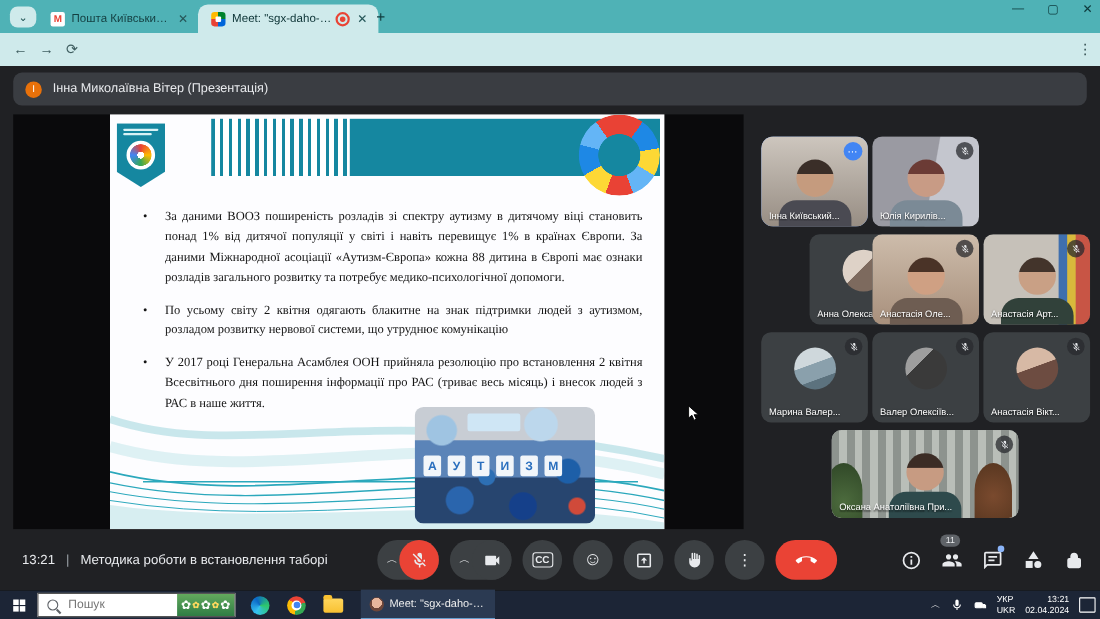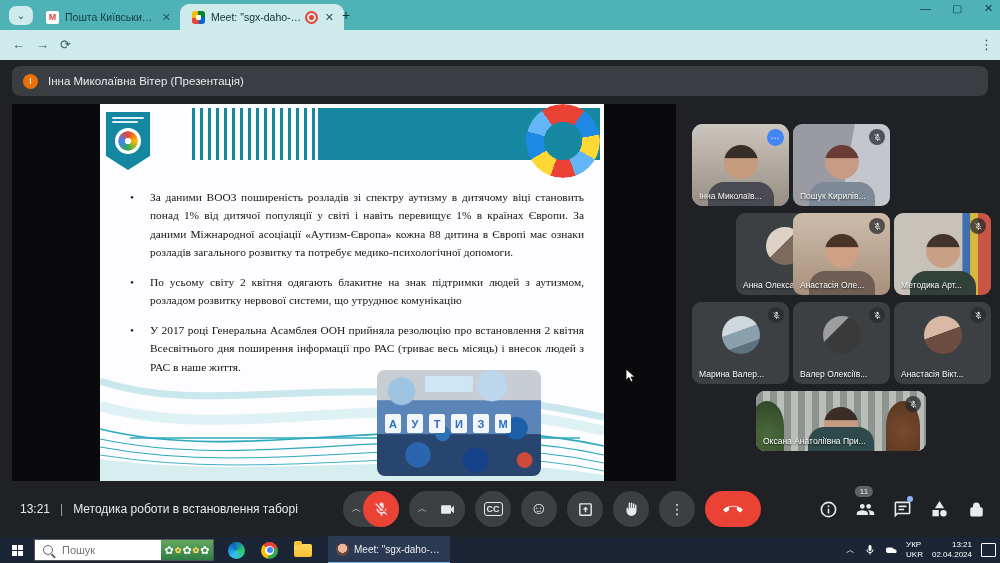--- a/index.html
+++ b/index.html
@@ -93,21 +93,21 @@
     white-space:nowrap;overflow:hidden;text-overflow:ellipsis;text-shadow:0 1px 2px rgba(0,0,0,.8);}
   .micoff{position:absolute;right:5px;top:5px;width:16px;height:16px;border-radius:50%;
     background:rgba(40,42,45,.75);display:flex;align-items:center;justify-content:center;}
   .micoff svg{width:9px;height:9px;fill:#e8eaed;}
   .morebtn{position:absolute;right:5px;top:5px;width:17px;height:17px;border-radius:50%;background:#4285f4;
     color:#fff;font-size:9px;display:flex;align-items:center;justify-content:center;letter-spacing:1px;}
   .tile.activeb{box-shadow:0 0 0 3px #77a5f7 inset;border-radius:11px;}
   .t1{left:4px;top:0;} .t2{left:105px;top:0;} .t3{left:206px;top:0;}
   .t4{left:4px;top:89px;margin-left:44px;} .t5{left:105px;top:89px;} .t6{left:206px;top:89px;}
   .t7{left:4px;top:178px;} .t8{left:105px;top:178px;} .t9{left:206px;top:178px;}
-  .t10{left:68px;top:267px;width:170px;height:60px;}
+  .t10{left:68px;top:267px;width:170px;height:80px;}
   .bg1{background:linear-gradient(180deg,#cdc6be,#978d83);}
   .bg2{background:linear-gradient(100deg,#9a9aa2 0 55%,#c4c6ce 56%);}
   .bg3{background:linear-gradient(100deg,#d9d5cd 0 60%,#b9b2a6 61%);}
   .bg5{background:linear-gradient(180deg,#cdbcab,#a8907c);}
   .bg6{background:linear-gradient(90deg,#c6c1b9 0 70%,#3f6fae 71% 78%,#d8b93c 79% 86%,#c85545 87%);}
   .bg10{background:repeating-linear-gradient(90deg,#8d938e 0 7px,#b9beb8 7px 14px),#a8ada7;}
   .bg10::before{--hair:#3b2c25;--skin:#c79b82;}
   .plant-l,.plant-r{position:absolute;bottom:0;width:34px;height:50px;border-radius:50% 50% 0 0;
     background:radial-gradient(circle at 50% 70%,#4c6b3d,#2e4526);}
   .plant-l{left:-6px;} .plant-r{right:6px;background:radial-gradient(circle at 50% 60%,#7a4a2e,#55351f);}
@@ -256,30 +256,30 @@
       </div>
       <svg class="cursor" viewBox="0 0 11 15">
         <path d="M1 1 L1 12 L4 9.5 L6 14 L8 13 L6 9 L10 9 Z" fill="#fff" stroke="#000" stroke-width="0.8"></path>
       </svg>
     </div>
 
     <div class="panel">
       <div class="tile t1 activeb">
         <div class="vid bg1" style="--hair:#3a2e28;--skin:#c59b7e;--shirt:#4a4a52;"></div>
         <span class="morebtn">⋯</span>
-        <span class="tname">Інна Миколаїв...</span>
+        <span class="tname">Інна Київський...</span>
       </div>
       <div class="tile t2">
         <div class="vid bg2" style="--hair:#6b3b35;--skin:#c89b85;--shirt:#7b8a96;"></div>
         <span class="micoff">
             <svg viewBox="0 0 24 24">
               <path d="M19 11c0 1.2-.3 2.3-.9 3.2l-1.5-1.5c.3-.5.4-1.1.4-1.7h2zM15 11.2V5a3 3 0 0 0-6 0v.2l6 6zM4.3 3 3 4.3l6 6V11a3 3 0 0 0 5.4 1.8l1.4 1.4A5 5 0 0 1 7 11H5a7 7 0 0 0 6 6.9V21h2v-3.1c1-.1 1.9-.5 2.7-1l3 3 1.3-1.3L4.3 3z"></path>
             </svg>
           </span>
-        <span class="tname">Пошук Кирилів...</span>
+        <span class="tname">Юлія Кирилів...</span>
       </div>
       <div class="tile t4">
         <span class="avcirc av4"></span>
         <span class="micoff">
             <svg viewBox="0 0 24 24">
               <path d="M19 11c0 1.2-.3 2.3-.9 3.2l-1.5-1.5c.3-.5.4-1.1.4-1.7h2zM15 11.2V5a3 3 0 0 0-6 0v.2l6 6zM4.3 3 3 4.3l6 6V11a3 3 0 0 0 5.4 1.8l1.4 1.4A5 5 0 0 1 7 11H5a7 7 0 0 0 6 6.9V21h2v-3.1c1-.1 1.9-.5 2.7-1l3 3 1.3-1.3L4.3 3z"></path>
             </svg>
           </span>
         <span class="tname">Анна Олексан...</span>
       </div>
@@ -292,21 +292,21 @@
           </span>
         <span class="tname">Анастасія Оле...</span>
       </div>
       <div class="tile t6">
         <div class="vid bg6" style="--hair:#43342b;--skin:#c9a085;--shirt:#31413a;"></div>
         <span class="micoff">
             <svg viewBox="0 0 24 24">
               <path d="M19 11c0 1.2-.3 2.3-.9 3.2l-1.5-1.5c.3-.5.4-1.1.4-1.7h2zM15 11.2V5a3 3 0 0 0-6 0v.2l6 6zM4.3 3 3 4.3l6 6V11a3 3 0 0 0 5.4 1.8l1.4 1.4A5 5 0 0 1 7 11H5a7 7 0 0 0 6 6.9V21h2v-3.1c1-.1 1.9-.5 2.7-1l3 3 1.3-1.3L4.3 3z"></path>
             </svg>
           </span>
-        <span class="tname">Методика Арт...</span>
+        <span class="tname">Анастасія Арт...</span>
       </div>
       <div class="tile t7">
         <span class="avcirc av7"></span>
         <span class="micoff">
             <svg viewBox="0 0 24 24">
               <path d="M19 11c0 1.2-.3 2.3-.9 3.2l-1.5-1.5c.3-.5.4-1.1.4-1.7h2zM15 11.2V5a3 3 0 0 0-6 0v.2l6 6zM4.3 3 3 4.3l6 6V11a3 3 0 0 0 5.4 1.8l1.4 1.4A5 5 0 0 1 7 11H5a7 7 0 0 0 6 6.9V21h2v-3.1c1-.1 1.9-.5 2.7-1l3 3 1.3-1.3L4.3 3z"></path>
             </svg>
           </span>
         <span class="tname">Марина Валер...</span>
       </div>

